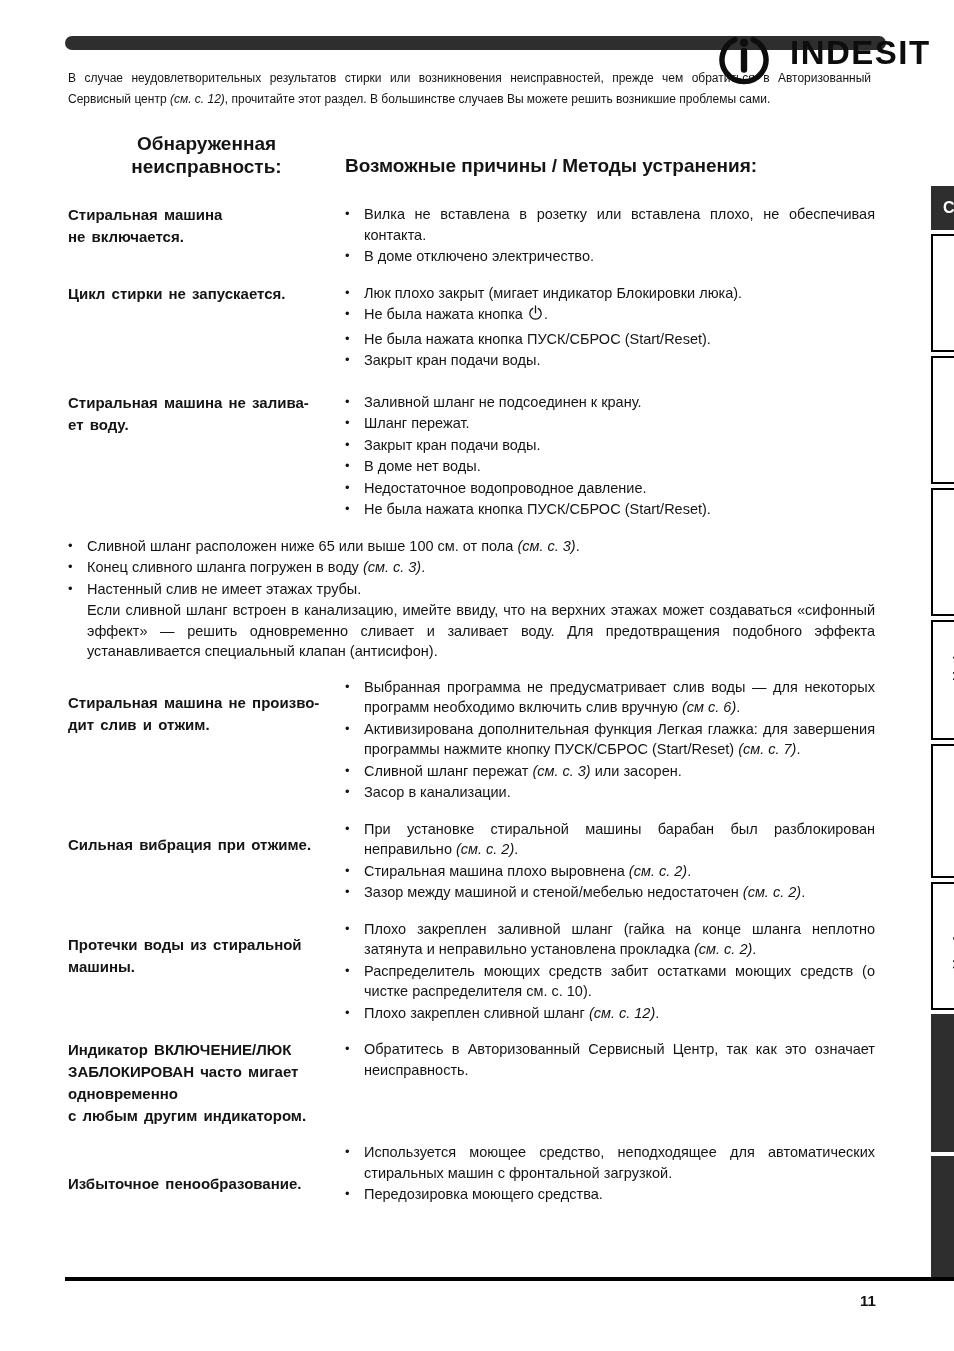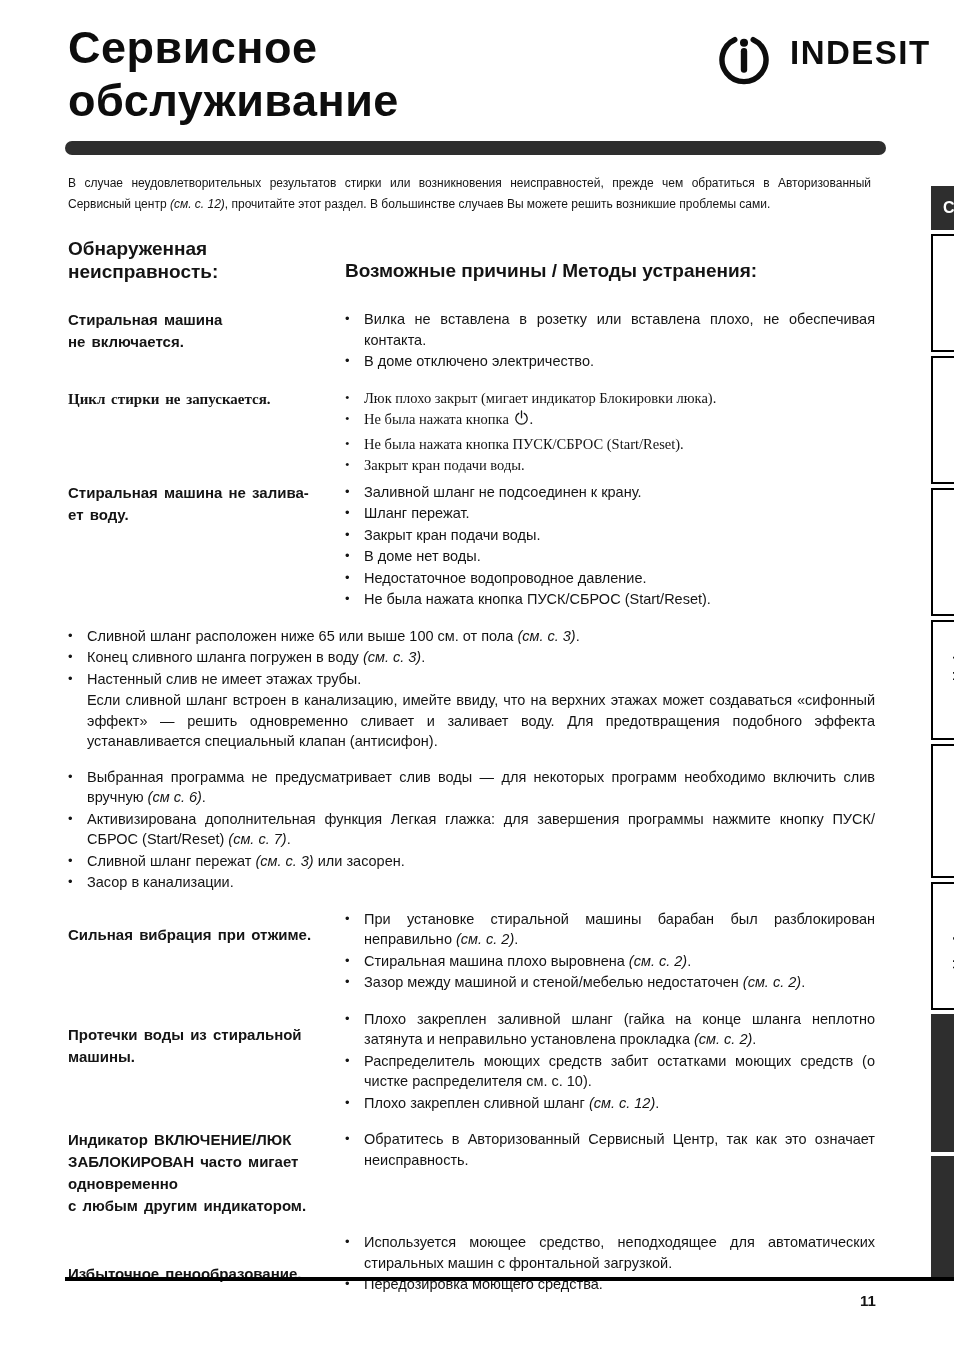--- a/index.html
+++ b/index.html
@@ -24,41 +24,41 @@
 
   
   .intro{
     margin:18px 0 0;width:803px;font-size:12px;line-height:21px;text-align:justify;
   }
 
   
   .col-headers{display:flex;margin-top:22px;align-items:flex-end;}
   .col-h-left{
     width:277px;flex:0 0 277px;font-size:19px;font-weight:700;line-height:23px;
-    white-space:pre-line;align-self:flex-start;
+    white-space:pre-line;align-self:flex-start;text-align:center;
   }
   .col-h-right{font-size:19px;font-weight:700;line-height:23px;padding-bottom:1px;}
 
   
   .rows{margin-top:26px;}
   .row{display:flex;margin-bottom:15px;}
   .row-left{
     width:277px;flex:0 0 277px;font-weight:700;font-size:15px;line-height:22px;
     white-space:pre-line;word-spacing:2px;padding-right:10px;box-sizing:border-box;
   }
   .row-right{flex:1;font-size:14.5px;line-height:20.5px;}
   .bullet{display:flex;margin-bottom:1px;}
   .marker{flex:0 0 19px;font-size:13px;line-height:20.5px;}
   .btext{flex:1;text-align:justify;}
   .note{margin-left:19px;text-align:justify;}
   .rows .row:nth-child(5) .row-left,
   .rows .row:nth-child(6) .row-left,
   .rows .row:nth-child(7) .row-left{padding-top:15px;}
   .rows .row:nth-child(9) .row-left{padding-top:31px;}
-  .rows .row:nth-child(2){margin-bottom:5px;font-family:Liberation Serif, serif;}
+  .rows .row:nth-child(2){margin-bottom:20px;}
   .rows .row:nth-child(4) .row-right .note{margin-top:0;}
   .power-icon{display:inline-block;vertical-align:-3px;margin:0 1px;}
 
   
   .bottom-rule{position:absolute;left:65px;top:1277px;width:889px;height:4px;background:#000;}
   .page-number{position:absolute;left:860px;top:1292px;font-size:15px;font-weight:700;text-align:right;}
 
   
   .sidebar{position:absolute;left:931px;top:186px;width:67px;}
   .tab{
@@ -96,22 +96,20 @@
     <span class="brand-mark">
       <svg width="52" height="52" viewBox="0 0 44 44" aria-hidden="true">
         <path d="M 14.2 4.8 A 18.6 18.6 0 1 0 29.8 4.8" fill="none" stroke="#0d0d0d" stroke-width="4.6" stroke-linecap="round"></path>
         <circle cx="22" cy="7.4" r="3.4" fill="#0d0d0d"></circle>
         <line x1="22" y1="14.5" x2="22" y2="30" stroke="#0d0d0d" stroke-width="5.4" stroke-linecap="round"></line>
       </svg>
     </span>
     <span class="brand-text">INDESIT</span>
   </div>
 
-  <h1 class="page-title">Сервисное
-обслуживание</h1>
 
   <div class="title-rule"></div>
 
   <p class="intro">В случае неудовлетворительных результатов стирки или возникновения неисправностей, прежде чем обратиться в Авторизованный Сервисный центр <i>(см. с. 12)</i>, прочитайте этот раздел. В большинстве случаев Вы можете решить возникшие проблемы сами.</p>
 
   <div class="col-headers">
     <div class="col-h-left">Обнаруженная
 неисправность:</div>
     <div class="col-h-right">Возможные причины / Методы устранения:</div>
   </div>
@@ -196,20 +194,22 @@
             <span class="btext">Конец сливного шланга погружен в воду <i>(см. с. 3)</i>.</span>
           </div>
           <div class="bullet">
             <span class="marker">•</span>
             <span class="btext">Настенный слив не имеет этажах трубы.</span>
           </div>
           <div class="note">Если сливной шланг встроен в канализацию, имейте ввиду, что на верхних этажах может создаваться «сифонный эффект» — решить одновременно сливает и заливает воду. Для предотвращения подобного эффекта устанавливается специальный клапан (антисифон).</div>
         </div>
       </div>
       <div class="row">
+        <div class="row-left">Стиральная машина не произво-
+дит слив и отжим.</div>
         <div class="row-right">
           <div class="bullet">
             <span class="marker">•</span>
             <span class="btext">Выбранная программа не предусматривает слив воды — для некоторых программ необходимо включить слив вручную <i>(см с. 6)</i>.</span>
           </div>
           <div class="bullet">
             <span class="marker">•</span>
             <span class="btext">Активизирована дополнительная функция Легкая глажка: для завершения программы нажмите кнопку ПУСК/СБРОС (Start/Reset) <i>(см. с. 7)</i>.</span>
           </div>
           <div class="bullet">

